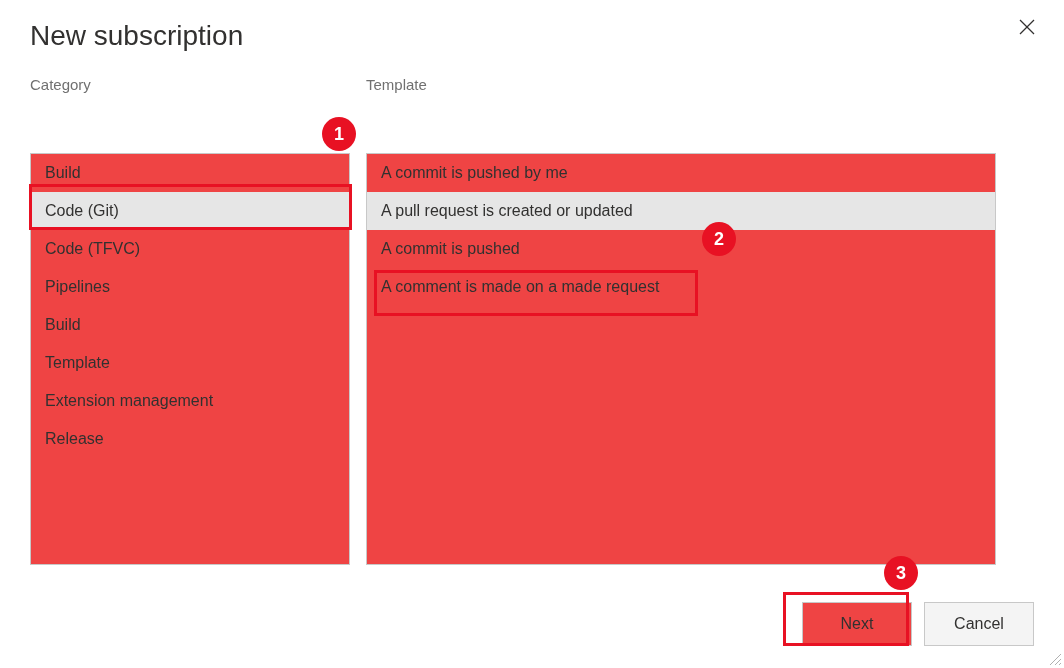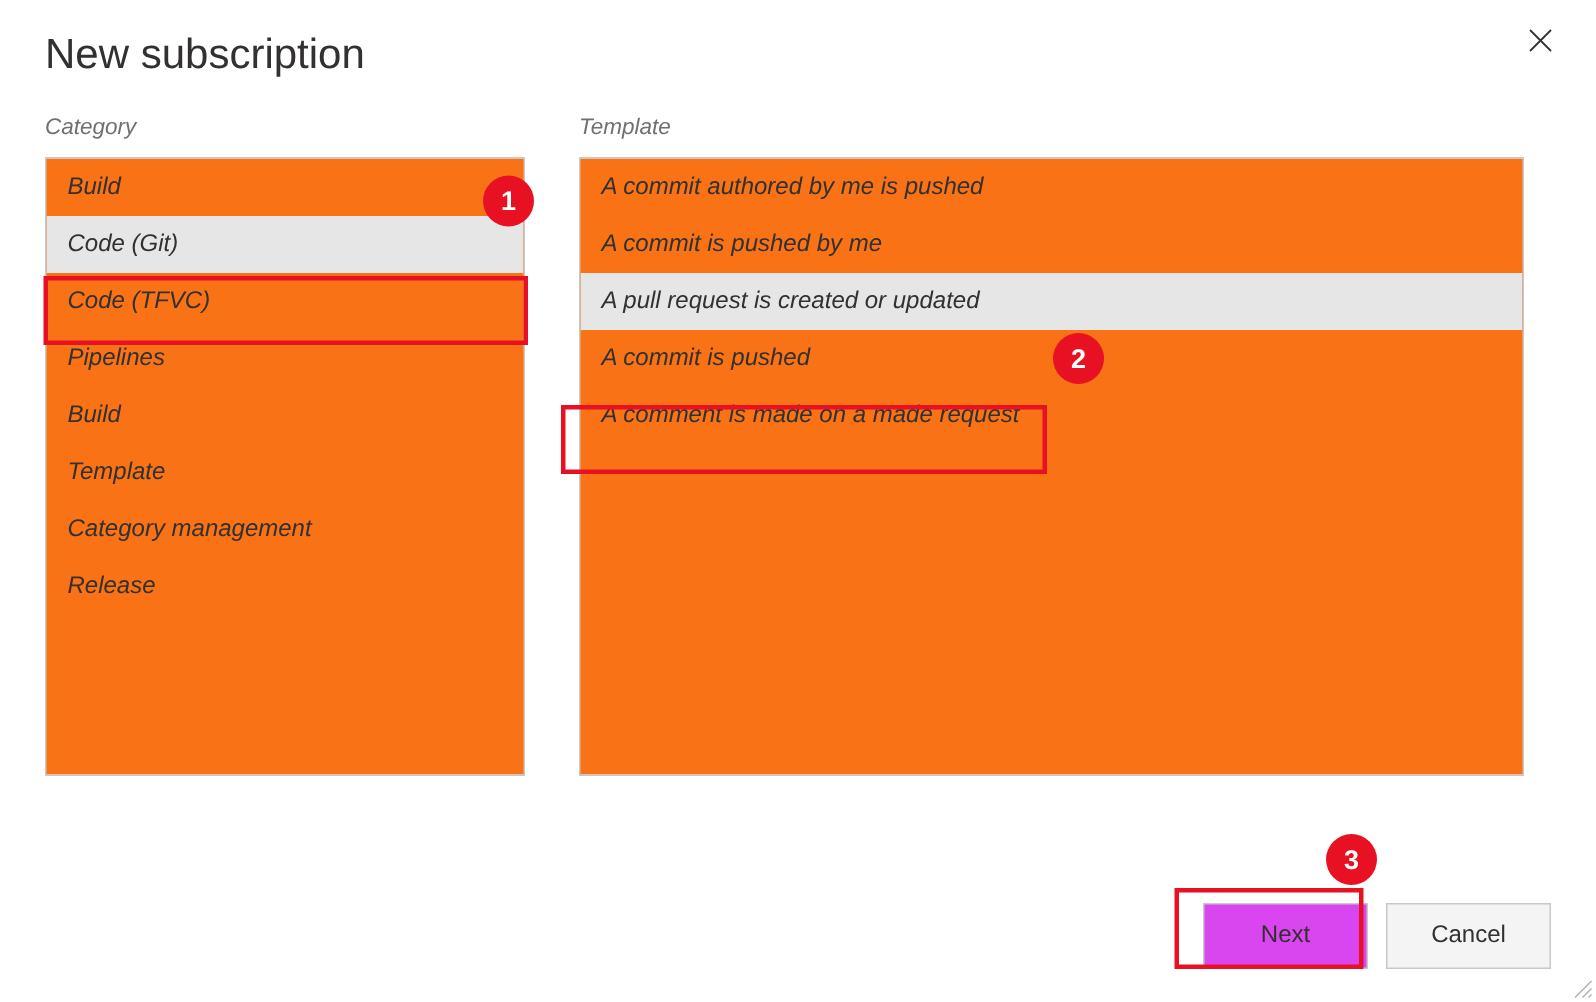--- a/index.html
+++ b/index.html
@@ -36,36 +36,36 @@
     }
     .dialog-title {
       font-size: 28px;
       font-weight: 300;
       color: #323130;
       padding: 20px 0 0 30px;
     }
     .columns {
       display: flex;
       padding: 24px 30px 12px 30px;
-      gap: 36px;
-      font-style: italic;
+      gap: 16px;
     }
     .col {
       display: flex;
       flex-direction: column;
     }
     .col-label {
       font-size: 15px;
       color: #707070;
       margin-bottom: 12px;
     }
     .listbox {
       border: 1px solid #c8c8c8;
-      background: #f97316;
+      background: #ef4444;
       overflow-y: auto;
+      margin-top: 48px;
     }
     .category-box {
       width: 320px;
       height: 412px;
     }
     .template-box {
       width: 630px;
       height: 412px;
     }
     .list-item {
@@ -110,21 +110,21 @@
       border: 1px solid #c8c8c8;
       background: #f4f4f4;
       font-size: 16px;
       color: #323130;
       cursor: pointer;
       display: flex;
       align-items: center;
       justify-content: center;
     }
     .btn-primary {
-      background: #d946ef;
+      background: #ef4444;
     }
     .resize-grip {
       position: absolute;
       right: 2px;
       bottom: 2px;
       width: 14px;
       height: 14px;
     }
   </style>
 </head>
@@ -142,29 +142,28 @@
 <div class="columns">
   <div class="col">
     <div class="col-label">Category</div>
     <div class="listbox category-box">
       <div class="list-item">Build</div>
       <div class="list-item selected">Code (Git)</div>
       <div class="list-item">Code (TFVC)</div>
       <div class="list-item">Pipelines</div>
       <div class="list-item">Build</div>
       <div class="list-item">Template</div>
-      <div class="list-item">Category management</div>
+      <div class="list-item">Extension management</div>
       <div class="list-item">Release</div>
     </div>
   </div>
 
   <div class="col">
     <div class="col-label">Template</div>
     <div class="listbox template-box">
-      <div class="list-item">A commit authored by me is pushed</div>
       <div class="list-item">A commit is pushed by me</div>
       <div class="list-item selected">A pull request is created or updated</div>
       <div class="list-item">A commit is pushed</div>
       <div class="list-item">A comment is made on a made request</div>
     </div>
   </div>
 </div>
 
 <div class="button-row">
   <button class="btn btn-primary">Next</button>

